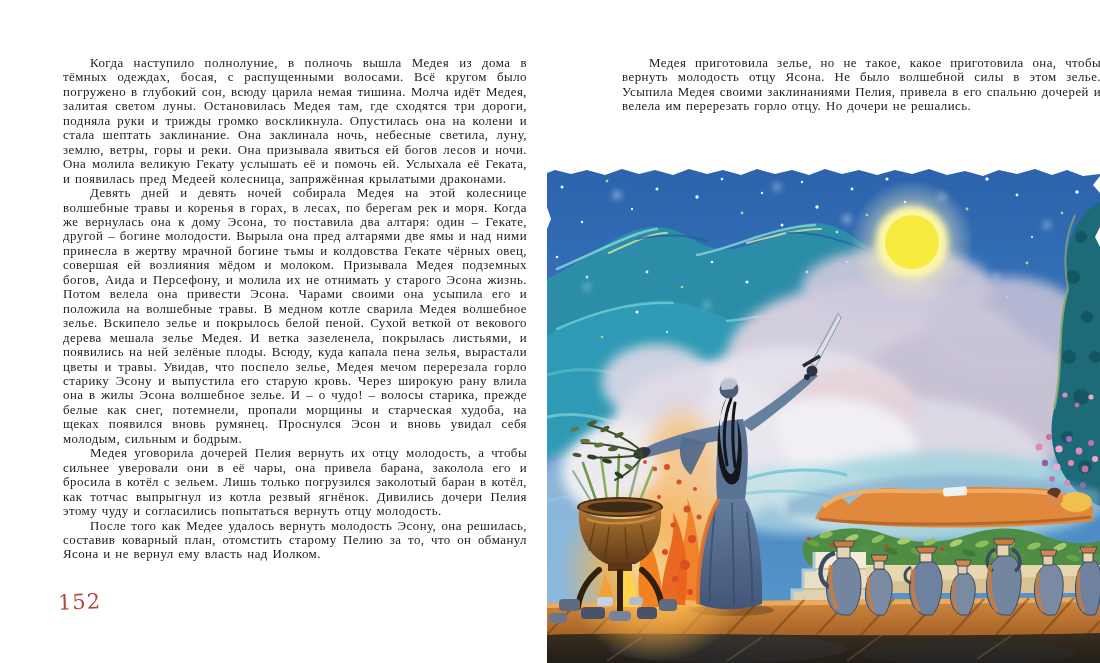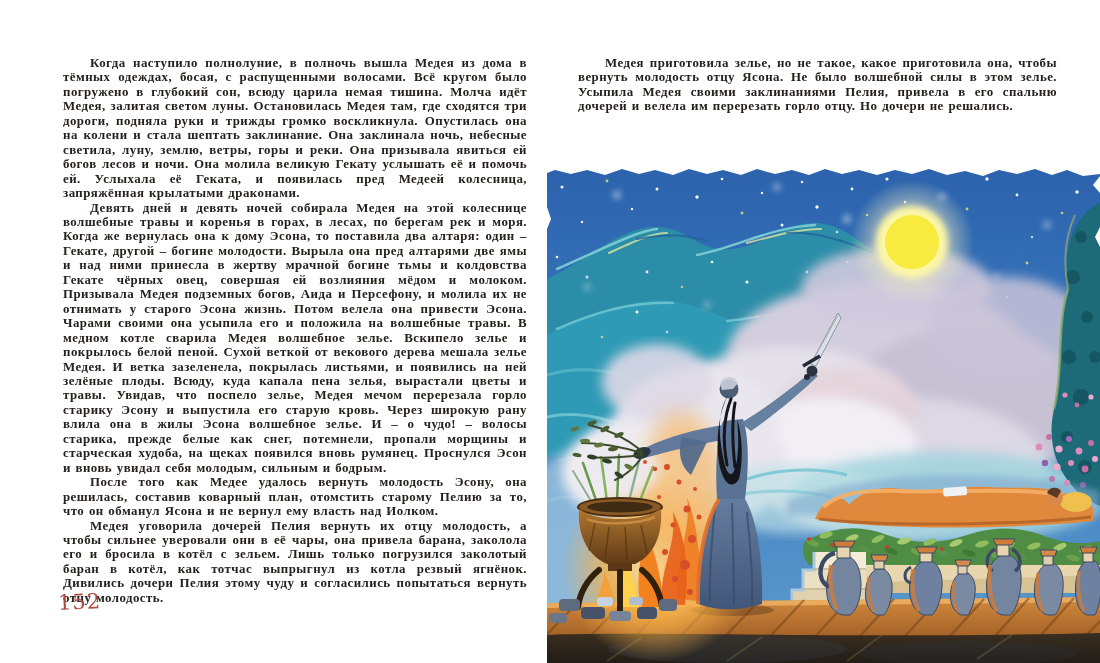--- a/index.html
+++ b/index.html
@@ -10,43 +10,43 @@
   }
   .page-text{
     position:absolute;
     color:#26211c;
     font-size:12.9px;
     line-height:14.45px;
     text-align:justify;
     letter-spacing:0.45px;
     word-spacing:1px;
   }
-  .page-text p{margin:0;text-indent:27px;font-weight:bold;}
+  .page-text p{margin:0;text-indent:27px;}
   #left-text{left:63px;top:56px;width:464px;}
-  #right-text{left:578px;top:56px;width:479px;}
+  #right-text{left:622px;top:56px;width:479px;}
   #page-num{
     position:absolute;left:58px;top:590px;
     color:#b2473b;font-size:21px;letter-spacing:1px;
     transform:rotate(-2deg);
     font-family:"DejaVu Serif","Liberation Serif",serif;
   }
   #illustration{
     position:absolute;left:547px;top:167px;width:553px;height:496px;
   }
   #illustration svg{display:block;}
 </style>
 </head>
 <body>
 
 <section>
   <div id="left-text" class="page-text">
     <p>Когда наступило полнолуние, в полночь вышла Медея из дома в тёмных одеждах, босая, с распущенными волосами. Всё кругом было погружено в глубокий сон, всюду царила немая тишина. Молча идёт Медея, залитая светом луны. Остановилась Медея там, где сходятся три дороги, подняла руки и трижды громко воскликнула. Опустилась она на колени и стала шептать заклинание. Она заклинала ночь, небесные светила, луну, землю, ветры, горы и реки. Она призывала явиться ей богов лесов и ночи. Она молила великую Гекату услышать её и помочь ей. Услыхала её Геката, и появилась пред Медеей колесница, запряжённая крылатыми драконами.</p>
     <p>Девять дней и девять ночей собирала Медея на этой колеснице волшебные травы и коренья в горах, в лесах, по берегам рек и моря. Когда же вернулась она к дому Эсона, то поставила два алтаря: один – Гекате, другой – богине молодости. Вырыла она пред алтарями две ямы и над ними принесла в жертву мрачной богине тьмы и колдовства Гекате чёрных овец, совершая ей возлияния мёдом и молоком. Призывала Медея подземных богов, Аида и Персефону, и молила их не отнимать у старого Эсона жизнь. Потом велела она привести Эсона. Чарами своими она усыпила его и положила на волшебные травы. В медном котле сварила Медея волшебное зелье. Вскипело зелье и покрылось белой пеной. Сухой веткой от векового дерева мешала зелье Медея. И ветка зазеленела, покрылась листьями, и появились на ней зелёные плоды. Всюду, куда капала пена зелья, вырастали цветы и травы. Увидав, что поспело зелье, Медея мечом перерезала горло старику Эсону и выпустила его старую кровь. Через широкую рану влила она в жилы Эсона волшебное зелье. И – о чудо! – волосы старика, прежде белые как снег, потемнели, пропали морщины и старческая худоба, на щеках появился вновь румянец. Проснулся Эсон и вновь увидал себя молодым, сильным и бодрым.</p>
+    <p>Медея уговорила дочерей Пелия вернуть их отцу молодость, а чтобы сильнее уверовали они в её чары, она привела барана, заколола его и бросила в котёл с зельем. Лишь только погрузился заколотый баран в котёл, как тотчас выпрыгнул из котла резвый ягнёнок. Дивились дочери Пелия этому чуду и согласились попытаться вернуть отцу молодость.</p>
     <p>После того как Медее удалось вернуть молодость Эсону, она решилась, составив коварный план, отомстить старому Пелию за то, что он обманул Ясона и не вернул ему власть над Иолком.</p>
-    <p>Медея уговорила дочерей Пелия вернуть их отцу молодость, а чтобы сильнее уверовали они в её чары, она привела барана, заколола его и бросила в котёл с зельем. Лишь только погрузился заколотый баран в котёл, как тотчас выпрыгнул из котла резвый ягнёнок. Дивились дочери Пелия этому чуду и согласились попытаться вернуть отцу молодость.</p>
   </div>
   <div id="page-num">152</div>
 </section>
 
 <section>
   <div id="right-text" class="page-text">
     <p>Медея приготовила зелье, но не такое, какое приготовила она, чтобы вернуть молодость отцу Ясона. Не было волшебной силы в этом зелье. Усыпила Медея своими заклинаниями Пелия, привела в его спальню дочерей и велела им перерезать горло отцу. Но дочери не решались.</p>
   </div>
 
   <div id="illustration">

